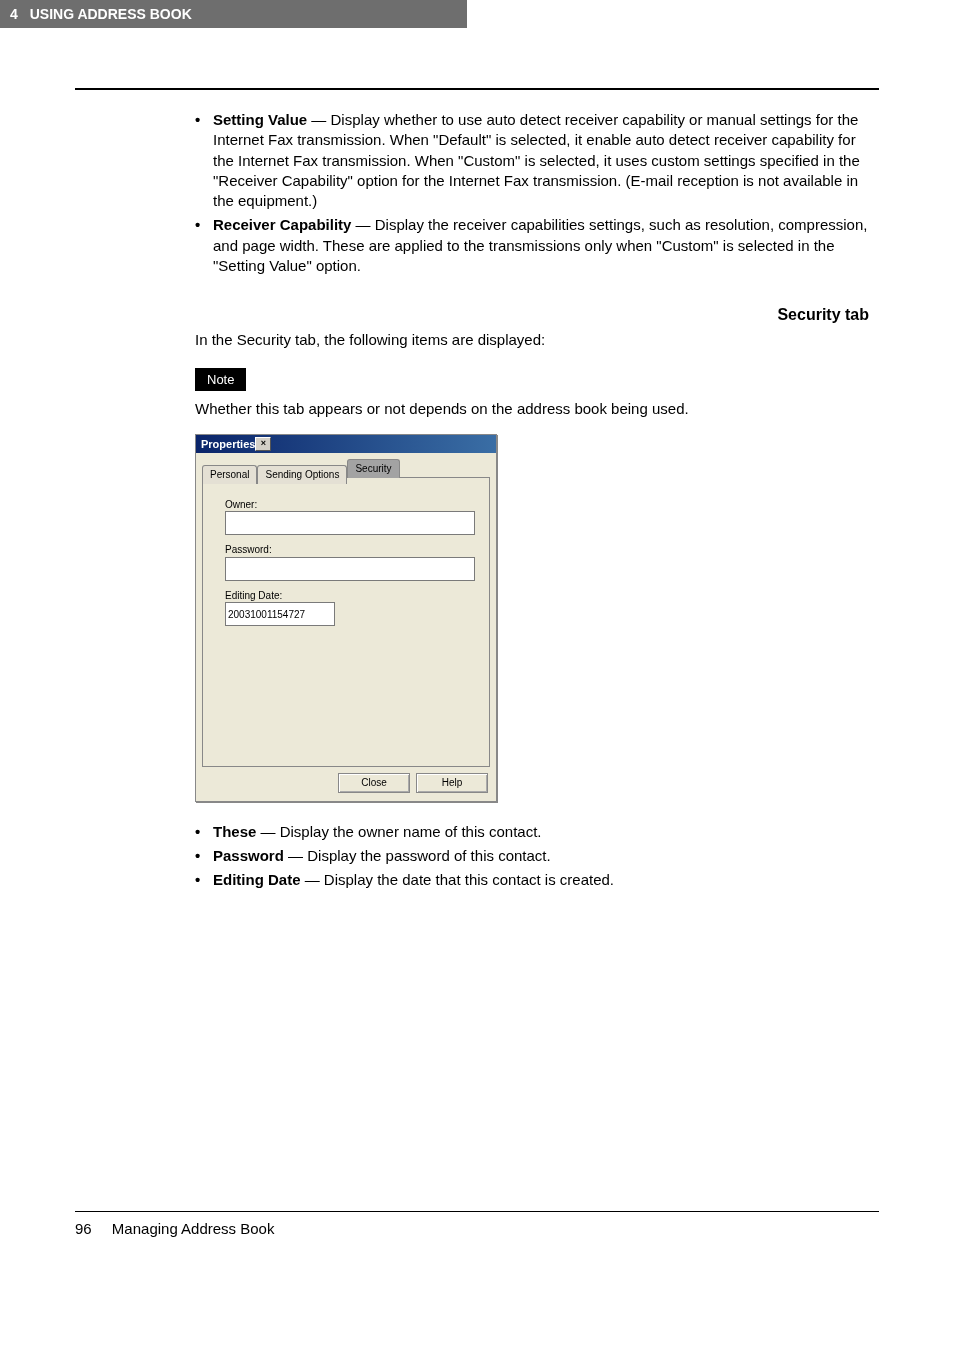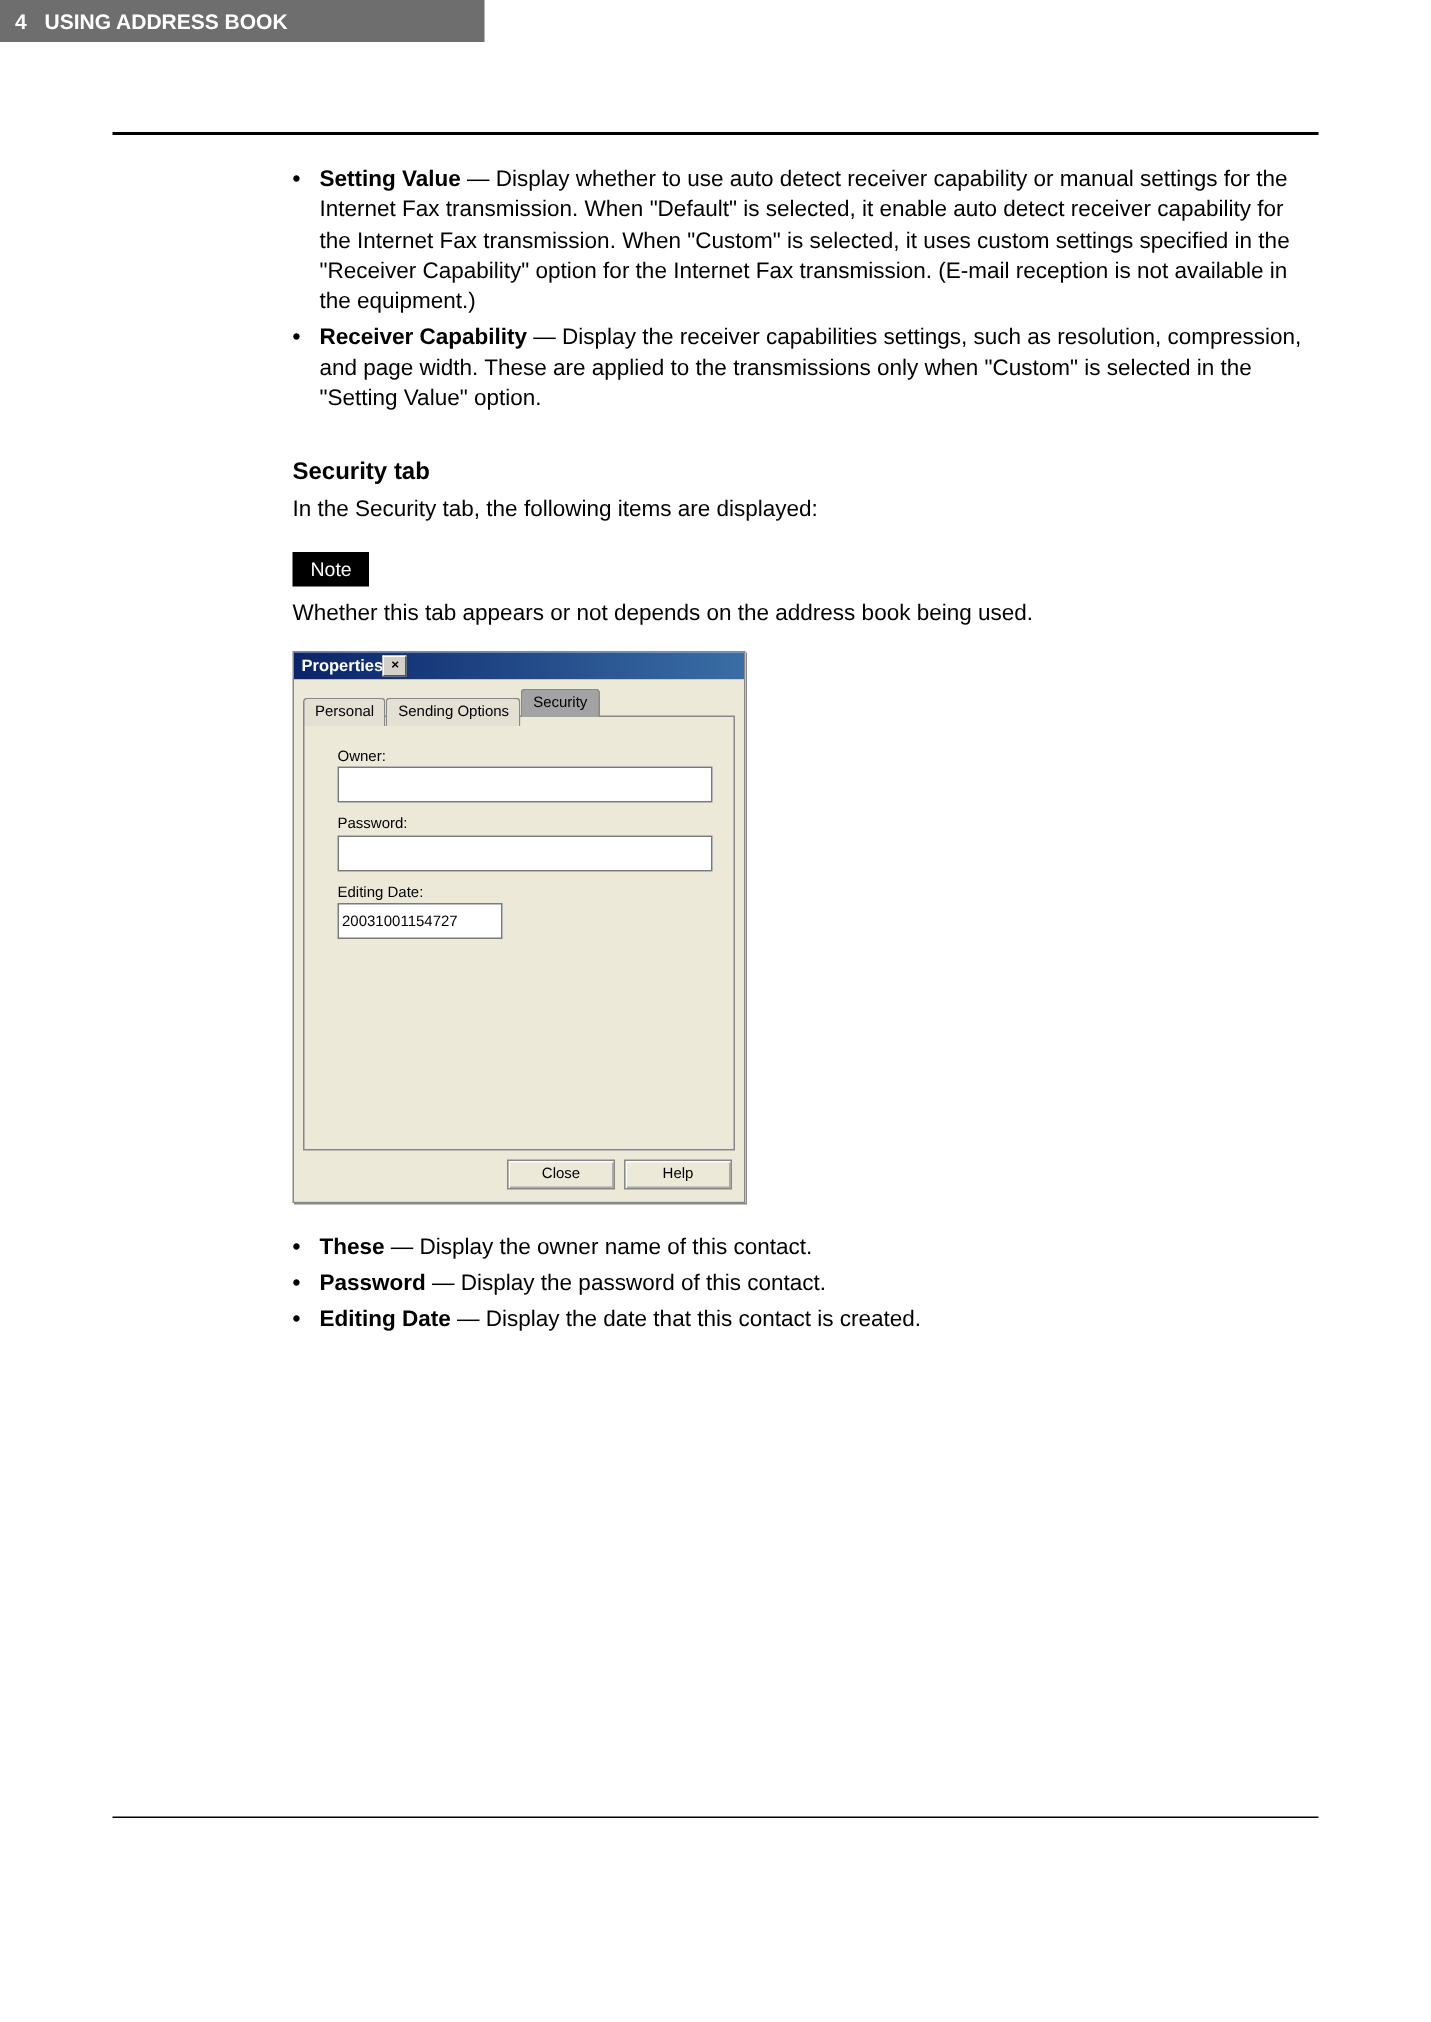--- a/index.html
+++ b/index.html
@@ -9,21 +9,21 @@
     background: #fff;
     color: #000;
     width: 954px;
   }
   .header-bar {
     background: #6e6e6e;
     color: #fff;
     font-weight: bold;
     font-size: 14px;
     padding: 6px 10px;
-    width: 323px;
+    width: 467px;
     box-sizing: border-box;
   }
   .header-bar .num {
     margin-right: 8px;
   }
   .content-wrap {
     padding: 0 75px 0 75px;
   }
   .top-rule {
     border: none;
@@ -51,20 +51,21 @@
     position: absolute;
     left: 0;
     top: 0;
     font-weight: bold;
   }
   .bold { font-weight: bold; }
   h3.section {
     font-size: 16px;
     font-weight: bold;
     margin: 28px 0 4px 0;
+    text-align: right;
   }
   .note-box {
     display: inline-block;
     background: #000;
     color: #fff;
     font-size: 13px;
     padding: 3px 12px;
     margin: 18px 0 8px 0;
   }
   
@@ -243,13 +244,17 @@
       <li>
         <span class="bold">Editing Date</span><span> — Display the date that this contact is created.</span>
       </li>
     </ul>
 
   </div>
 </div>
 
 <div class="footer-area">
   <hr class="footer-rule">
+  <div class="footer-text">
+    <span class="pagenum">96</span>
+    <span>Managing Address Book</span>
+  </div>
 </div>
 
 </body></html>

